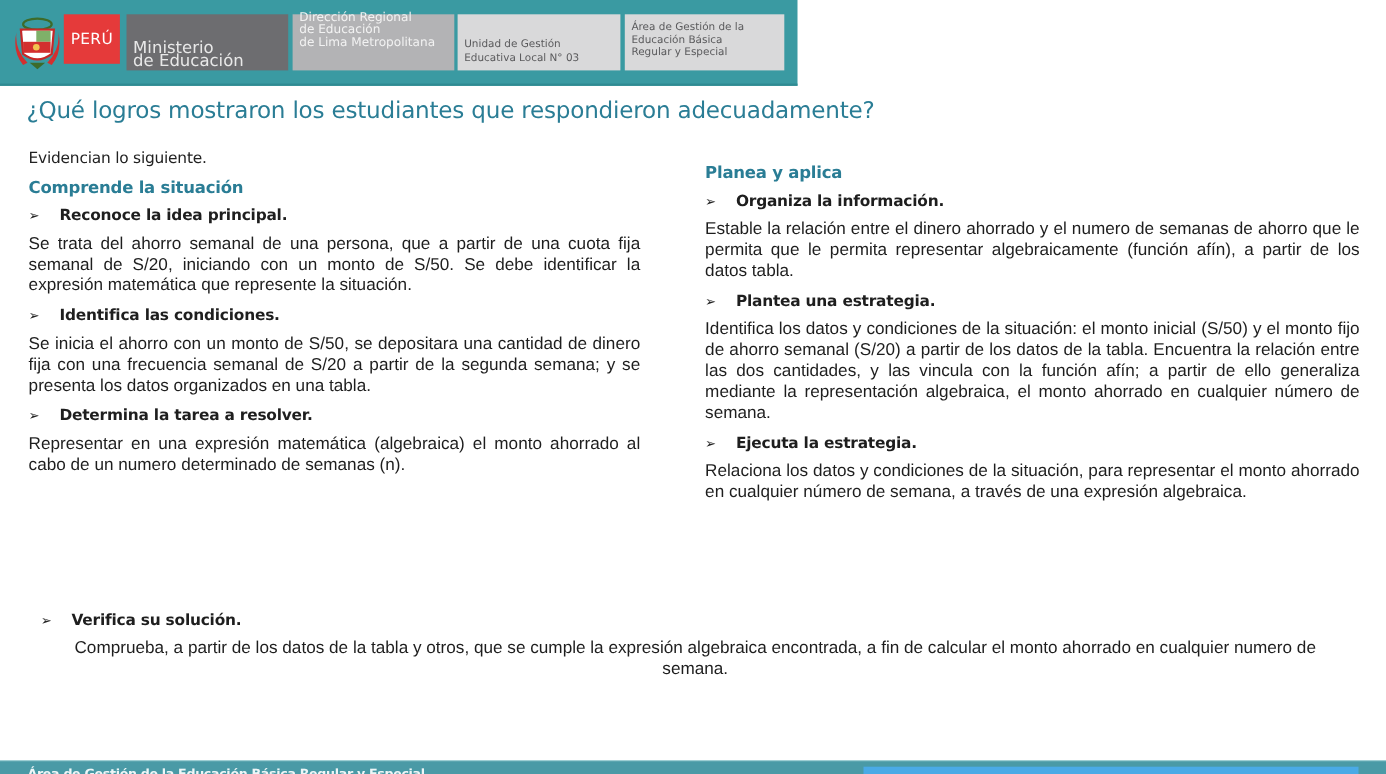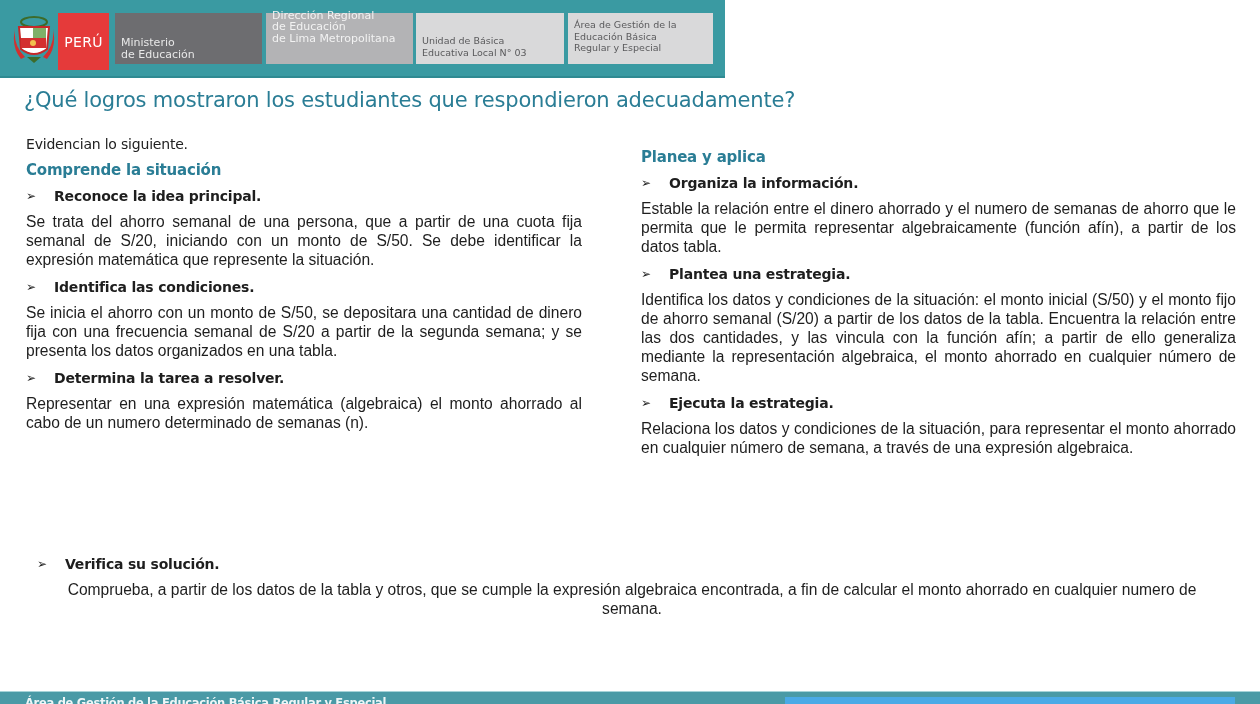--- a/index.html
+++ b/index.html
@@ -9,32 +9,32 @@
   
   .banner {
     position: absolute; left: 0; top: 0; width: 725px; height: 78px;
     background: #3a9aa2;
     border-bottom: 2px solid #2f8a92;
   }
   .emblem {
     position: absolute; left: 13px; top: 13px; width: 42px; height: 52px;
   }
   .peru-box {
-    position: absolute; left: 58px; top: 13px; width: 51px; height: 57px;
+    position: absolute; left: 58px; top: 13px; width: 51px; height: 45px;
     background: #e53a3a; color: #fff; font-size: 14px;
     display: flex; align-items: center; justify-content: center;
     font-family: "DejaVu Sans", sans-serif; letter-spacing: 0.3px;
   }
   .org-box {
     position: absolute; top: 13px; height: 51px;
     font-family: "DejaVu Sans", sans-serif; line-height: 11px;
     display: flex; flex-direction: column; justify-content: flex-end;
     padding: 0 0 3px 6px;
   }
-  .org-minedu { left: 115px; width: 147px; background: #6d6d70; color: #e8e8e8; font-size: 11px; line-height: 12px; }
+  .org-minedu { left: 115px; width: 147px; background: #6d6d70; color: #e8e8e8; font-size: 15px; line-height: 12px; }
   .org-drelm { left: 266px; width: 147px; background: #b3b3b5; color: #f2f2f2; font-size: 11px; line-height: 11.5px; padding-bottom: 20px; }
   .org-ugel { left: 416px; width: 148px; background: #d9d9da; color: #5a5a5c; font-size: 9.5px; line-height: 12px; padding-bottom: 5px; }
   .org-agebre { left: 568px; width: 145px; background: #d9d9da; color: #5a5a5c; font-size: 9.5px; line-height: 11.5px; justify-content: flex-start; padding-top: 6px; }
 
   .title {
     position: absolute; left: 24px; top: 88px;
     font-family: "DejaVu Sans", sans-serif; font-size: 21px;
     color: #2a7d95; letter-spacing: -0.2px;
   }
 
@@ -97,21 +97,21 @@
   <div class="org-box org-minedu">
     <span>Ministerio</span>
     <span>de Educación</span>
   </div>
   <div class="org-box org-drelm">
     <span>Dirección Regional</span>
     <span>de Educación</span>
     <span>de Lima Metropolitana</span>
   </div>
   <div class="org-box org-ugel">
-    <span>Unidad de Básica</span>
+    <span>Unidad de Gestión</span>
     <span>Educativa Local N° 03</span>
   </div>
   <div class="org-box org-agebre">
     <span>Área de Gestión de la</span>
     <span>Educación Básica</span>
     <span>Regular y Especial</span>
   </div>
 </div>
 
 <div class="title">¿Qué logros mostraron los estudiantes que respondieron adecuadamente?</div>

